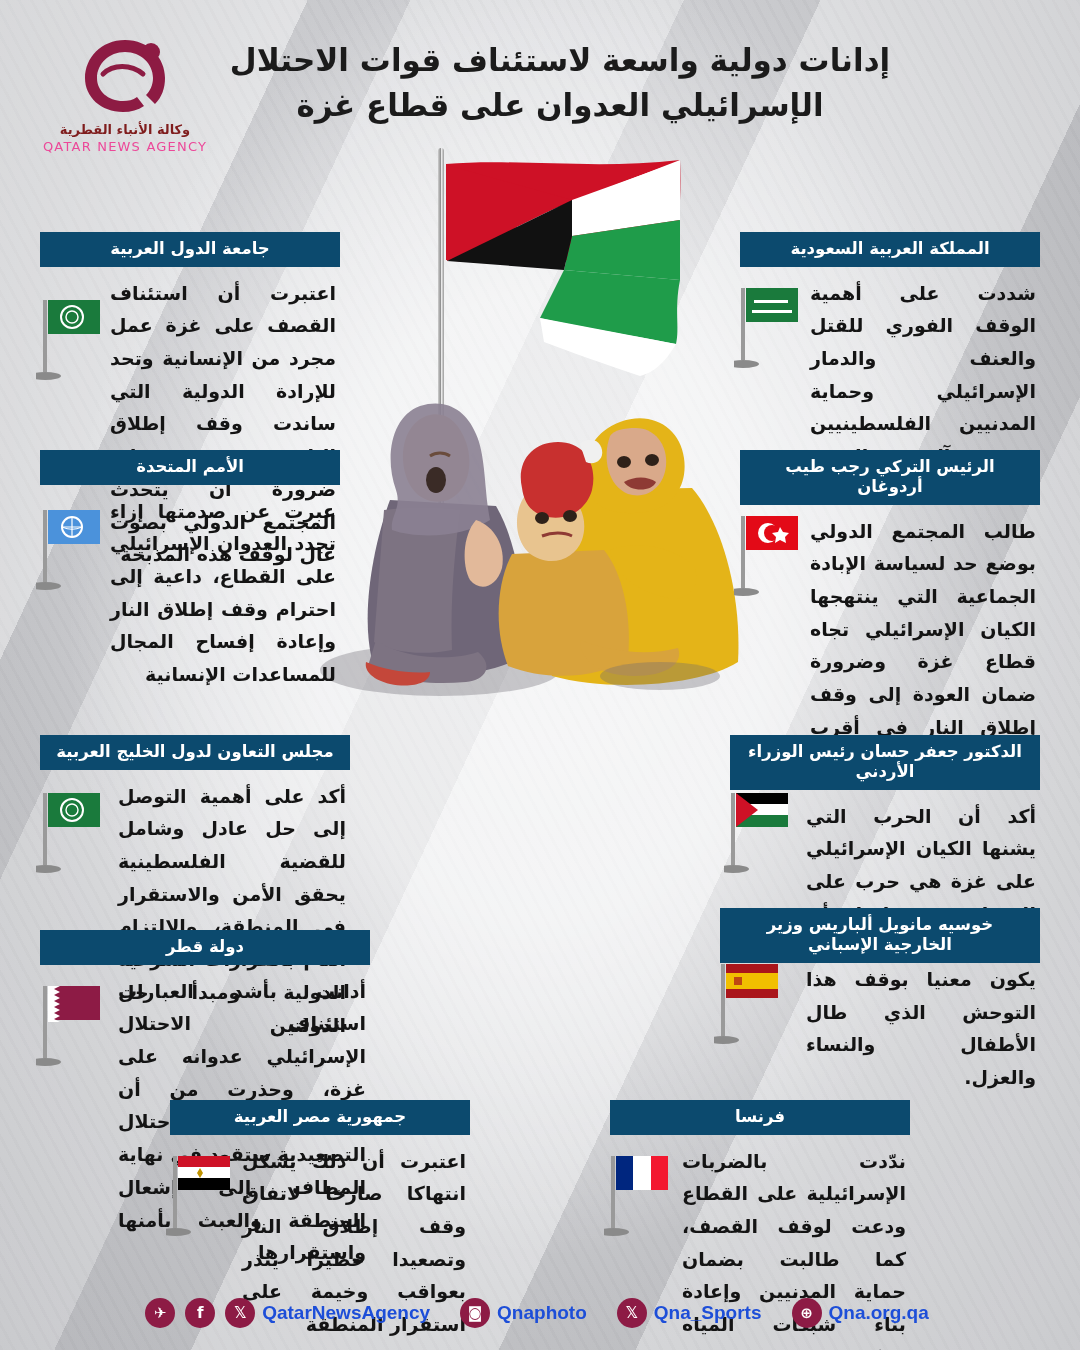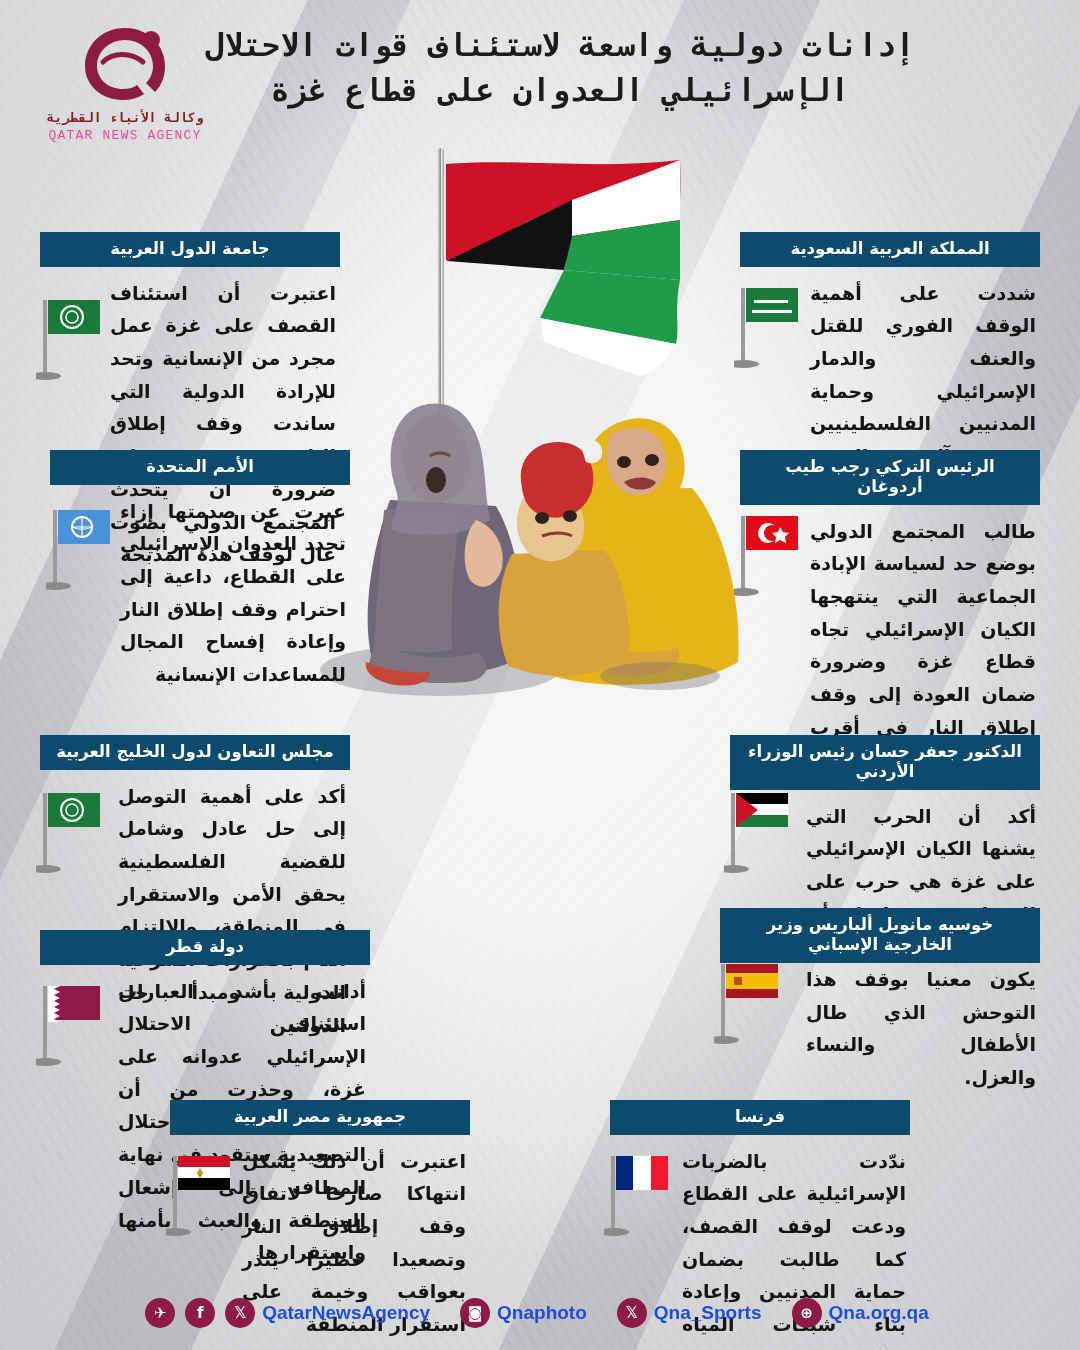--- a/index.html
+++ b/index.html
@@ -20,21 +20,21 @@
       repeating-linear-gradient(62deg, rgba(120,120,125,.06) 0 3px, rgba(255,255,255,0) 3px 11px);
     pointer-events:none;
   }
   .bg-vign{
     position:absolute; inset:0;
     background:radial-gradient(ellipse at 50% 45%, rgba(255,255,255,.55) 0 30%, rgba(255,255,255,0) 62%);
     pointer-events:none;
   }
 
   
-  .header{ position:absolute; top:4px; left:0; width:1080px; height:160px;font-family:Liberation Mono, monospace; }
+  .header{ position:absolute; top:16px; left:0; width:1080px; height:160px; }
   .title{
     position:absolute; top:22px; right:140px; width:760px;
     text-align:center;
     font-size:31px; font-weight:bold; line-height:1.45;
     color:#1b1b1b;
     letter-spacing:-0.2px;
   }
   .logo{ position:absolute; top:18px; left:30px; width:190px; height:130px; text-align:center; }
   .logo svg{ display:block; margin:0 auto; }
   .logo .ar{ font-size:13px; color:#7f1d1d; font-weight:bold; margin-top:2px; }
@@ -207,21 +207,21 @@
   <div class="bd" style="padding-left:70px;">اعتبرت أن استئناف القصف على غزة عمل مجرد من الإنسانية وتحد للإرادة الدولية التي ساندت وقف إطلاق النار، وشددت على ضرورة أن يتحدث المجتمع الدولي بصوت عال لوقف هذه المذبحة</div>
   <svg class="flagicon" style="left:-4px; top:60px;" viewBox="0 0 76 92">
     <rect x="12" y="8" width="52" height="34" fill="#1a7a3c"></rect>
     <circle cx="36" cy="25" r="11" fill="none" stroke="#fff" stroke-width="2"></circle>
     <circle cx="36" cy="25" r="6" fill="#1a7a3c" stroke="#fff" stroke-width="1.5"></circle>
     <rect x="7" y="8" width="4" height="72" fill="#9a9a9a"></rect>
     <ellipse cx="9" cy="84" rx="16" ry="4" fill="#8a8a8a"></ellipse>
   </svg>
 </div>
 
-<div class="box" style="top:450px; left:50px; width:300px;">
+<div class="box" style="top:450px; left:40px; width:300px;">
   <div class="hd">الأمم المتحدة</div>
   <div class="bd" style="padding-left:70px;">عبرت عن صدمتها إزاء تجدد العدوان الإسرائيلي على القطاع، داعية إلى احترام وقف إطلاق النار وإعادة إفساح المجال للمساعدات الإنسانية</div>
   <svg class="flagicon" style="left:-4px; top:52px;" viewBox="0 0 76 92">
     <rect x="12" y="8" width="52" height="34" fill="#4b92db"></rect>
     <circle cx="36" cy="25" r="10" fill="none" stroke="#fff" stroke-width="2"></circle>
     <path d="M26 25 h20 M36 15 v20" stroke="#fff" stroke-width="1.2"></path>
     <path d="M26 25 a24 24 0 0 0 20 0" stroke="#fff" stroke-width="1" fill="none"></path>
     <rect x="7" y="8" width="4" height="72" fill="#9a9a9a"></rect>
     <ellipse cx="9" cy="84" rx="16" ry="4" fill="#8a8a8a"></ellipse>
   </svg>

